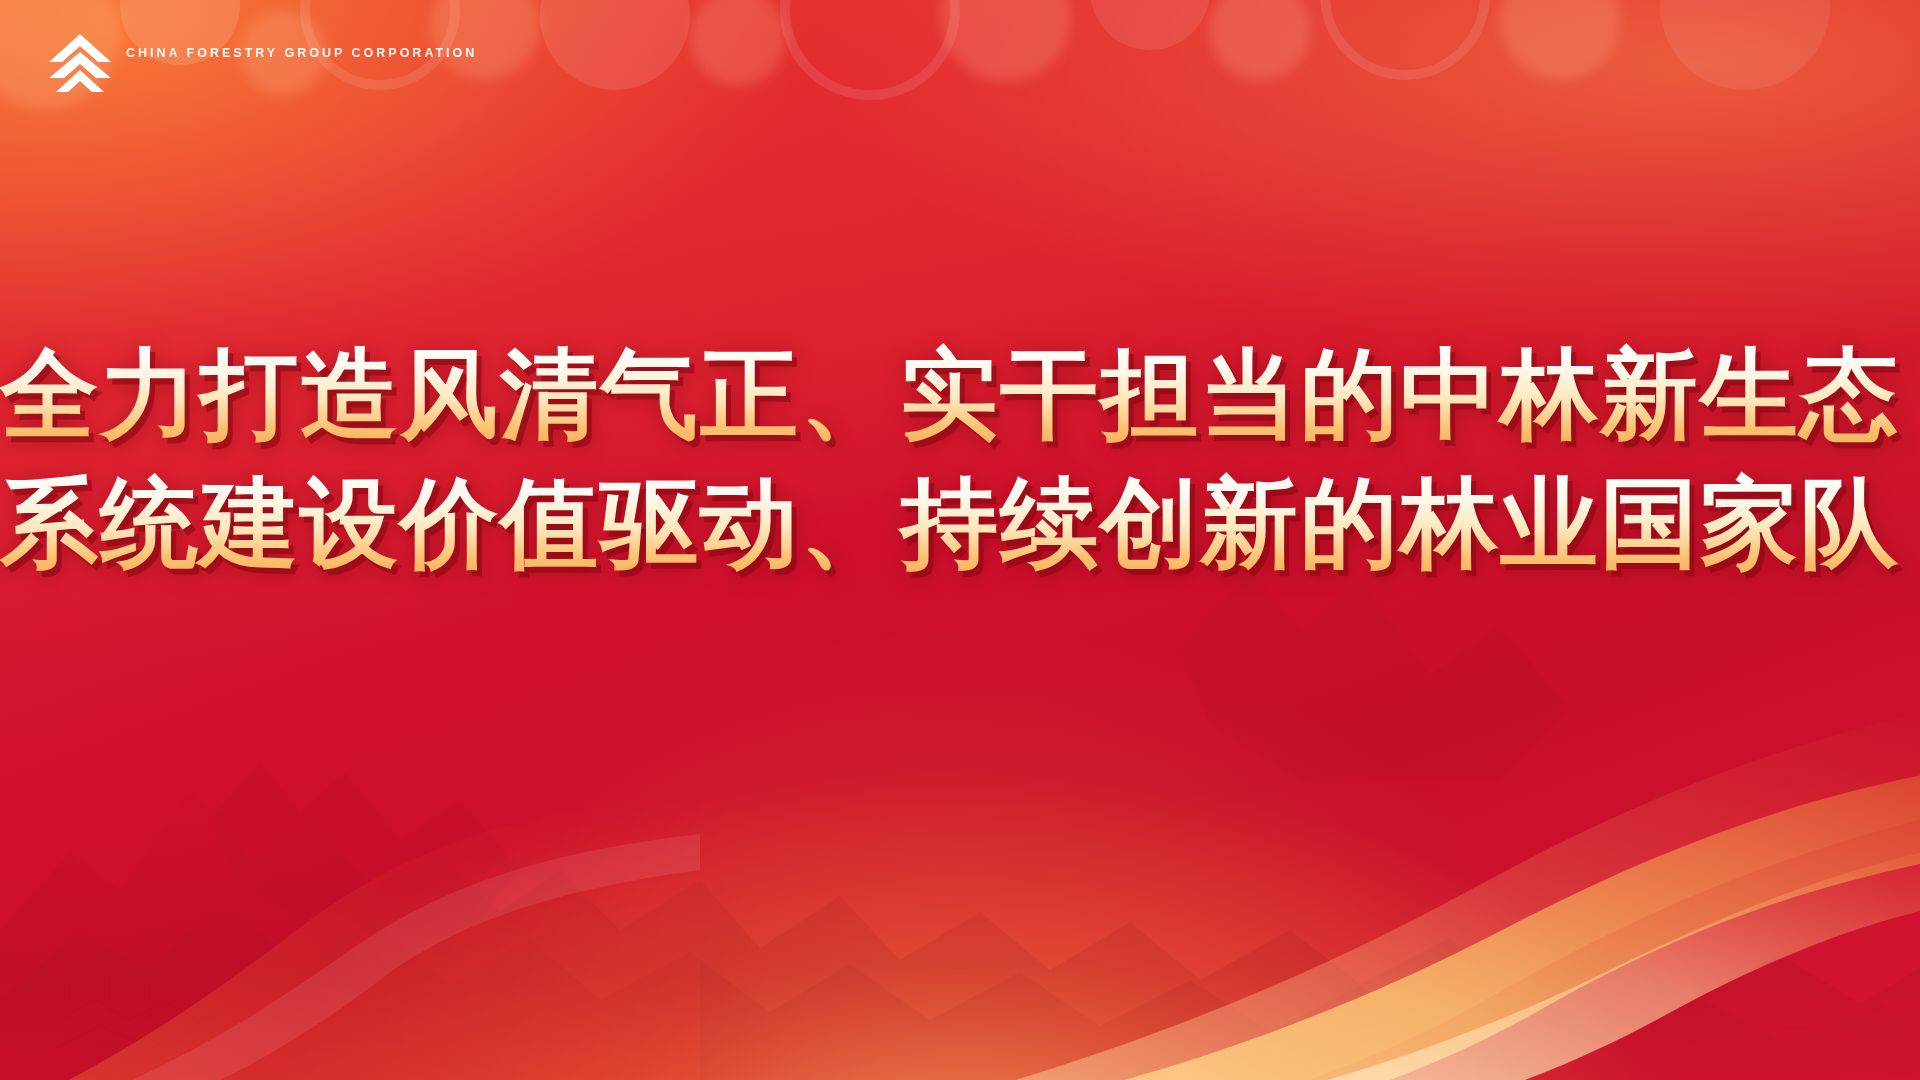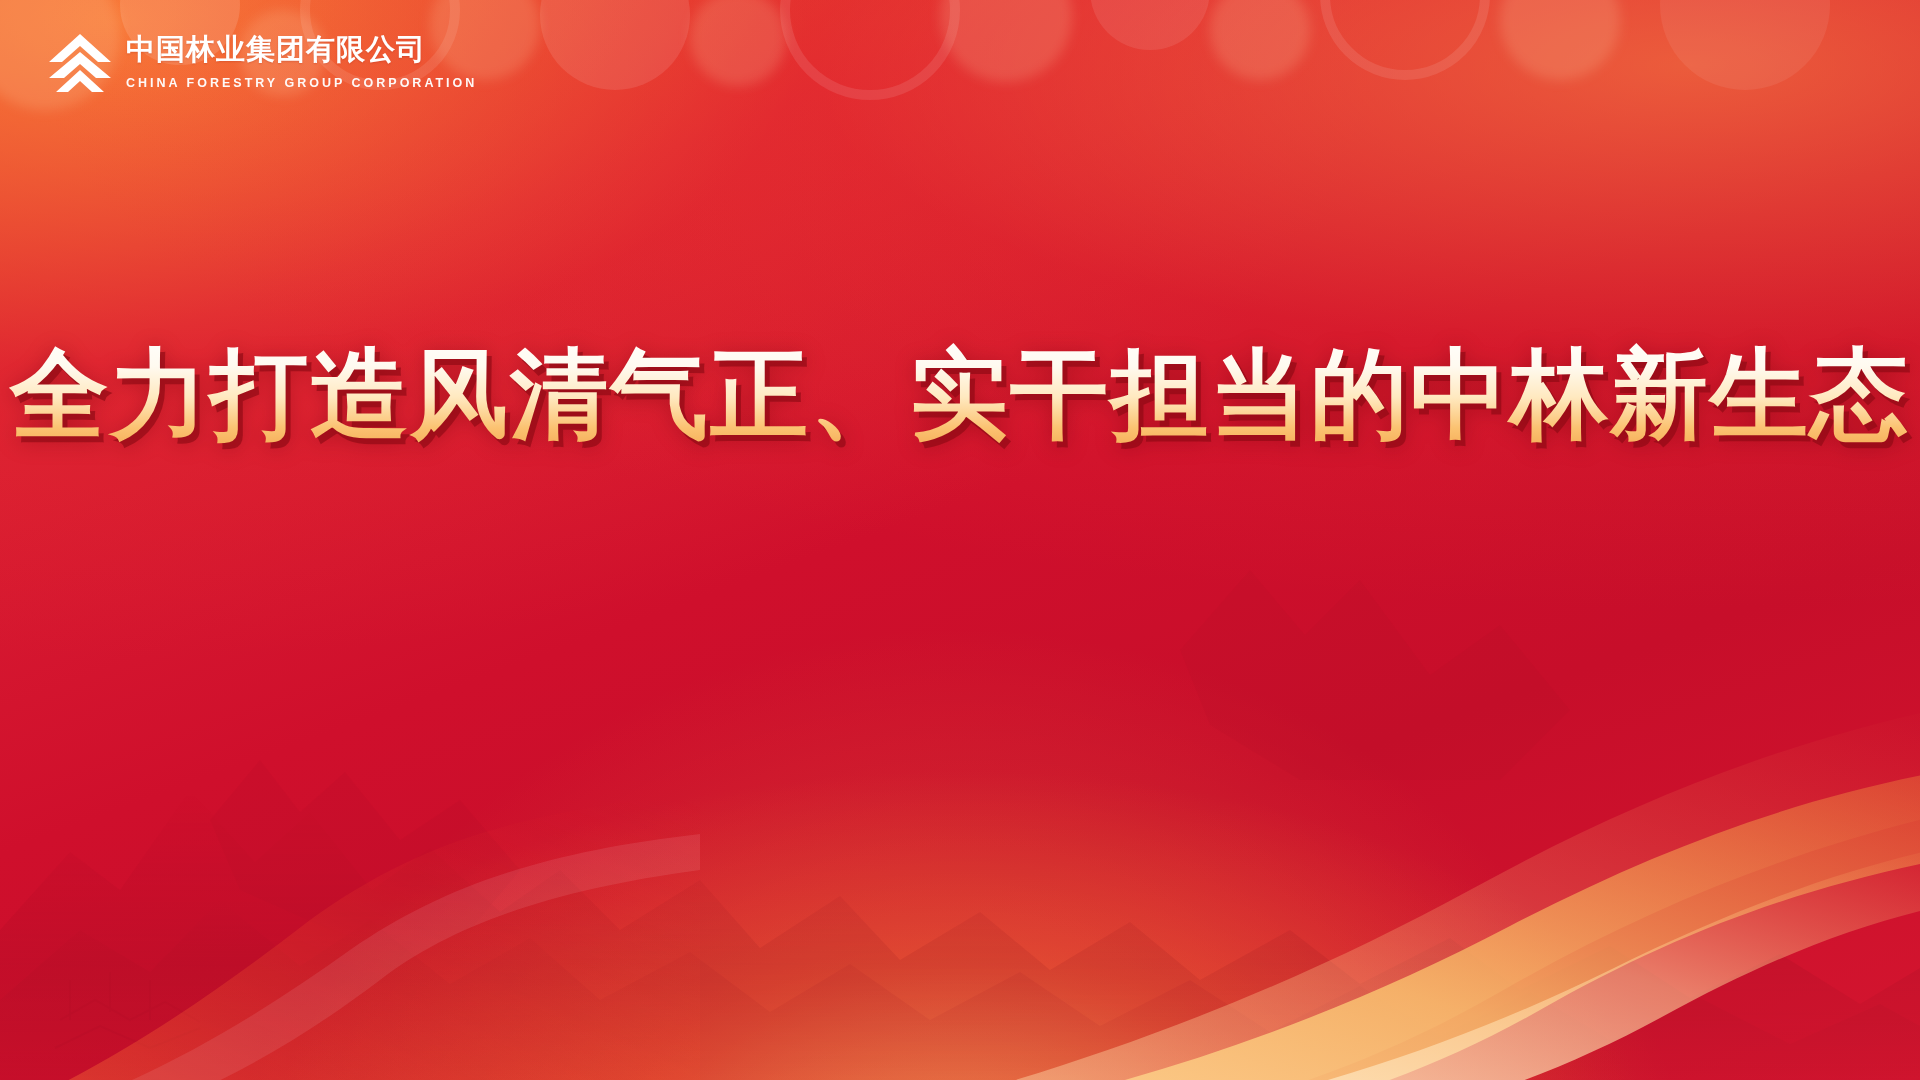--- a/index.html
+++ b/index.html
@@ -64,21 +64,21 @@
     color:#fff;font-size:29px;font-weight:700;letter-spacing:1px;line-height:1.05;
     white-space:nowrap;text-shadow:0 1px 2px rgba(120,0,0,.18);
   }
   .en-name{
     color:#fff;font-size:12.5px;font-weight:700;letter-spacing:3.0px;
     margin-top:12px;white-space:nowrap;opacity:.96;
   }
 
   
   #headline{
-    position:absolute;left:0;right:0;top:330px;text-align:center;
+    position:absolute;left:0;right:0;top:330px;text-align:left;
   }
   .hl-line{
     font-size:98px;font-weight:900;line-height:1.32;letter-spacing:2px;
     white-space:nowrap;
     background:linear-gradient(180deg,#ffffff 0%,#fffaf0 28%,#ffe9c0 52%,#fbc271 76%,#f2a24b 100%);
     -webkit-background-clip:text;background-clip:text;
     color:transparent;-webkit-text-fill-color:transparent;
     filter:drop-shadow(5px 6px 0 rgba(138,8,20,0.62)) drop-shadow(0 2px 10px rgba(110,0,10,0.35));
   }
 
@@ -171,22 +171,22 @@
     <path fill="url(#rg2)" d="M250,460 C460,436 650,378 830,290 C960,226 1070,186 1180,164 L1180,222 C1080,242 990,278 880,338 C740,414 600,452 470,460 Z"></path>
   </svg>
 
   <div id="logo">
     <svg class="mark" viewBox="0 0 64 62" aria-hidden="true">
       <path fill="#ffffff" d="M32 2 L63 30 L50 30 L32 14 L14 30 L1 30 Z"></path>
       <path fill="#ffffff" d="M32 20 L63 46 L48 46 L32 32 L16 46 L1 46 Z"></path>
       <path fill="#ffffff" d="M32 38 L56 60 L44 60 L32 49 L20 60 L8 60 Z"></path>
     </svg>
     <div class="words">
-      <div class="cn-name">中国林业集团有限公司</div>
       <div class="en-name">CHINA FORESTRY GROUP CORPORATION</div>
     </div>
   </div>
 
   <div id="headline">
     <div class="hl-line">全力打造风清气正、实干担当的中林新生态</div>
+    <div class="hl-line">系统建设价值驱动、持续创新的林业国家队</div>
   </div>
 
 </div>
 
 </body></html>

